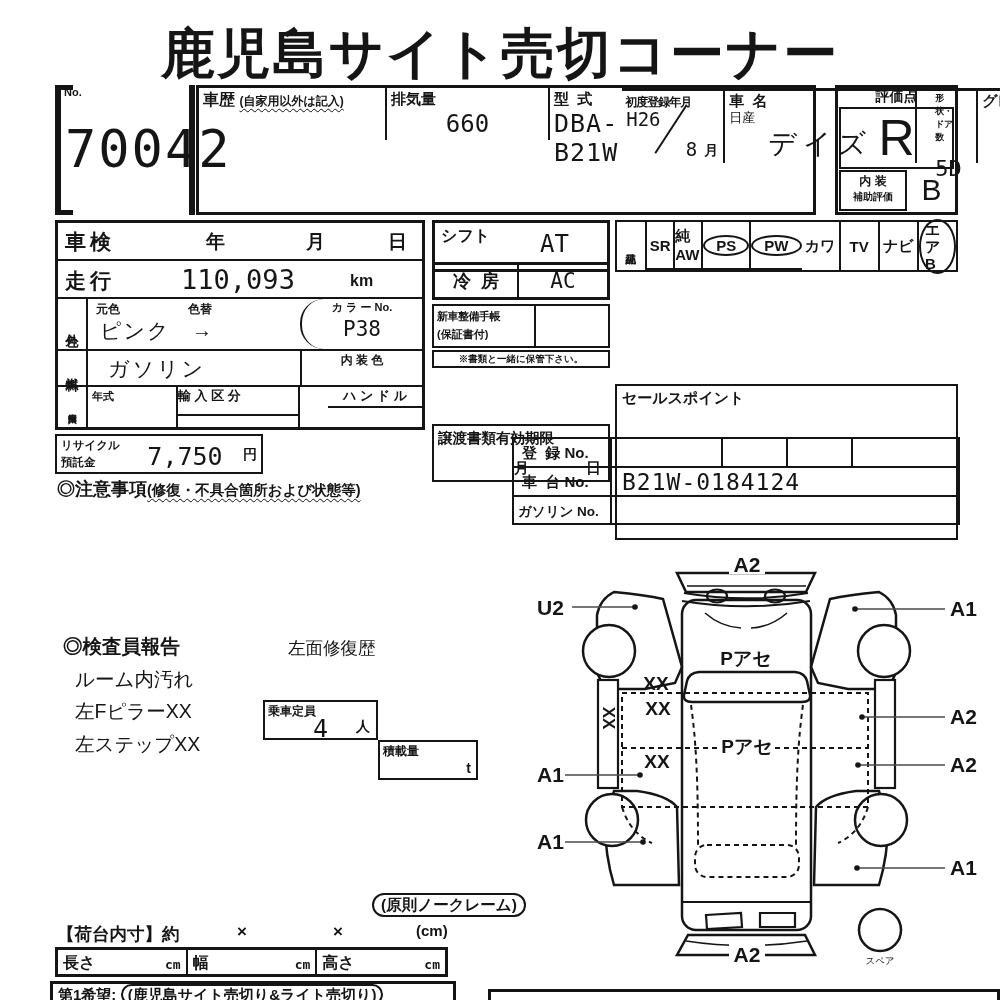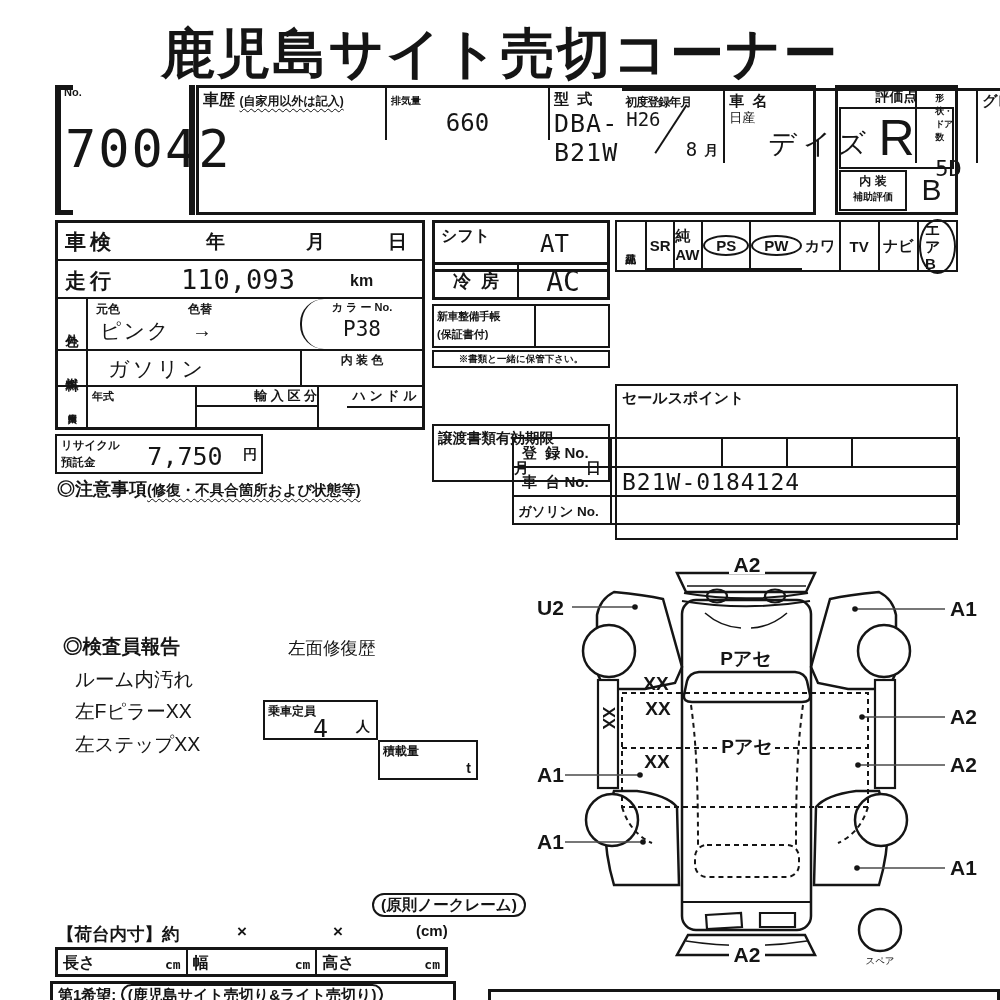--- a/index.html
+++ b/index.html
@@ -32,21 +32,21 @@
     <div class="abs num" style="left:10px;right:10px;top:34px;text-align:center;font-size:52px;letter-spacing:2px;">70042</div>
   </div>
 
   <div class="abs b3" style="left:196px;top:85px;width:620px;height:130px;display:flex;flex-direction:row;">
     <div style="display:flex;height:52px;">
       <div class="cell" style="width:188px;border-right:2px solid #151515;padding:2px 4px;">
         <span class="bold" style="font-size:16px;">車歴</span>
         <span class="bold wavy" style="font-size:12px;">(自家用以外は記入)</span>
       </div>
       <div class="cell" style="width:163px;border-right:2px solid #151515;padding:2px 4px;">
-        <span class="bold" style="font-size:10px;">排気量</span>
+        <span class="bold" style="font-size:15px;">排気量</span>
         <div class="num" style="text-align:center;font-size:24px;margin-top:1px;">660</div>
       </div>
       <div class="cell" style="flex:1;padding:2px 4px;">
         <span class="bold pre" style="font-size:15px;">型  式</span>
         <div class="num" style="text-align:center;font-size:25px;letter-spacing:1px;">DBA-B21W</div>
       </div>
     </div>
     <div style="display:flex;height:72px;border-top:3px solid #151515;">
       <div class="cell" style="width:103px;border-right:2px solid #151515;padding:1px 3px;">
         <span class="bold" style="font-size:12px;letter-spacing:-1px;">初度登録年月</span>
@@ -120,39 +120,39 @@
       <div class="vlabel center" style="width:28px;border-right:2px solid #151515;font-size:13px;">燃料</div>
       <div class="cell" style="width:212px;">
         <span class="abs" style="left:20px;top:4px;font-size:21px;letter-spacing:3px;">ガソリン</span>
       </div>
       <div class="cell" style="flex:1;border-left:2px solid #151515;">
         <div class="bold pre" style="font-size:12px;text-align:center;margin-top:1px;">内 装 色</div>
       </div>
     </div>
     <div style="flex:1;border-top:2px solid #151515;display:flex;">
       <div class="vlabel center" style="width:28px;border-right:2px solid #151515;font-size:9px;">輸入車用</div>
-      <div class="cell" style="width:109px;border-right:2px solid #151515;">
+      <div class="cell" style="width:90px;border-right:2px solid #151515;">
         <span class="abs bold" style="left:4px;top:2px;font-size:11px;">年式</span>
       </div>
       <div class="cell" style="width:122px;border-right:2px solid #151515;">
-        <div class="bold pre" style="font-size:13px;text-align:right;border-bottom:2px solid #151515;padding-bottom:0;">輸 入 区 分</div>
+        <div class="bold pre" style="font-size:13px;text-align:left;border-bottom:2px solid #151515;padding-bottom:9px;">輸 入 区 分</div>
       </div>
       <div class="cell" style="flex:1;margin-left:28px;">
         <div class="bold pre" style="font-size:13px;text-align:center;border-bottom:2px solid #151515;padding-bottom:1px;">ハ ン ド ル</div>
       </div>
     </div>
   </div>
 
   <div class="abs b3 cell" style="left:432px;top:220px;width:178px;height:52px;">
     <span class="abs bold" style="left:6px;top:3px;font-size:16px;">シフト</span>
     <span class="abs num" style="right:38px;top:7px;font-size:24px;">AT</span>
   </div>
   <div class="abs b3" style="left:432px;top:262px;width:178px;height:38px;display:flex;">
     <div class="center bold pre" style="width:82px;border-right:2px solid #151515;font-size:18px;">冷  房</div>
-    <div class="center num" style="flex:1;font-size:28px;">AC</div>
+    <div class="center num" style="flex:1;font-size:21px;">AC</div>
   </div>
   <div class="abs b2" style="left:432px;top:304px;width:178px;height:44px;display:flex;">
     <div style="width:94px;border-right:2px solid #151515;padding:3px 3px;">
       <div class="bold" style="font-size:11px;letter-spacing:-0.5px;">新車整備手帳</div>
       <div class="bold" style="font-size:11px;margin-top:3px;">(保証書付)</div>
     </div>
     <div style="flex:1;"></div>
   </div>
   <div class="abs b2 center bold" style="left:432px;top:350px;width:178px;height:18px;font-size:9.5px;">※書類と一緒に保管下さい。</div>
   <div class="abs b2 cell" style="left:432px;top:372px;width:178px;height:58px;">

